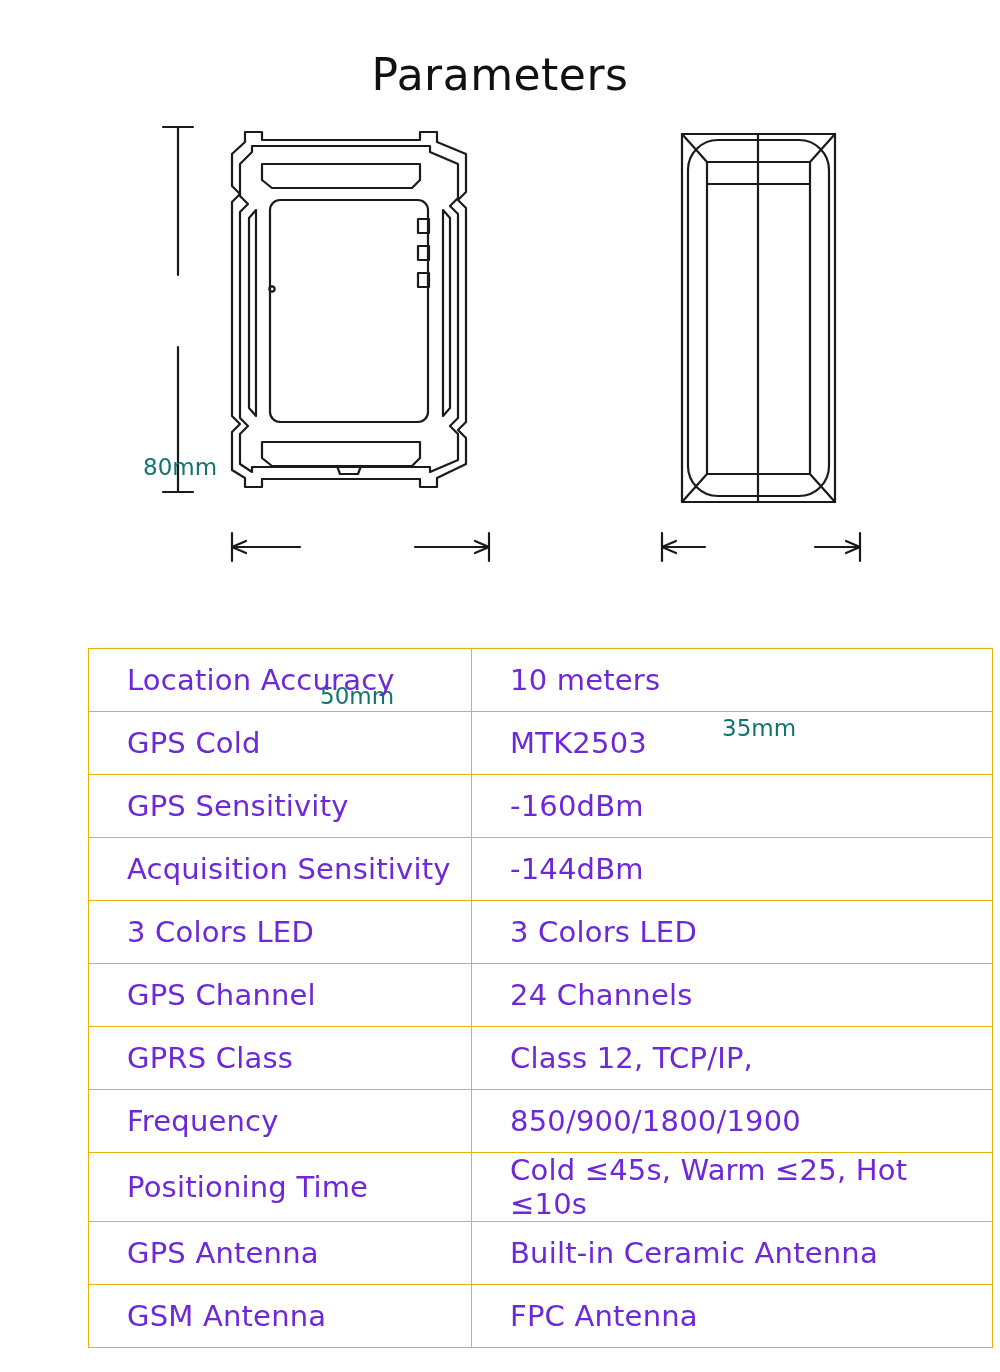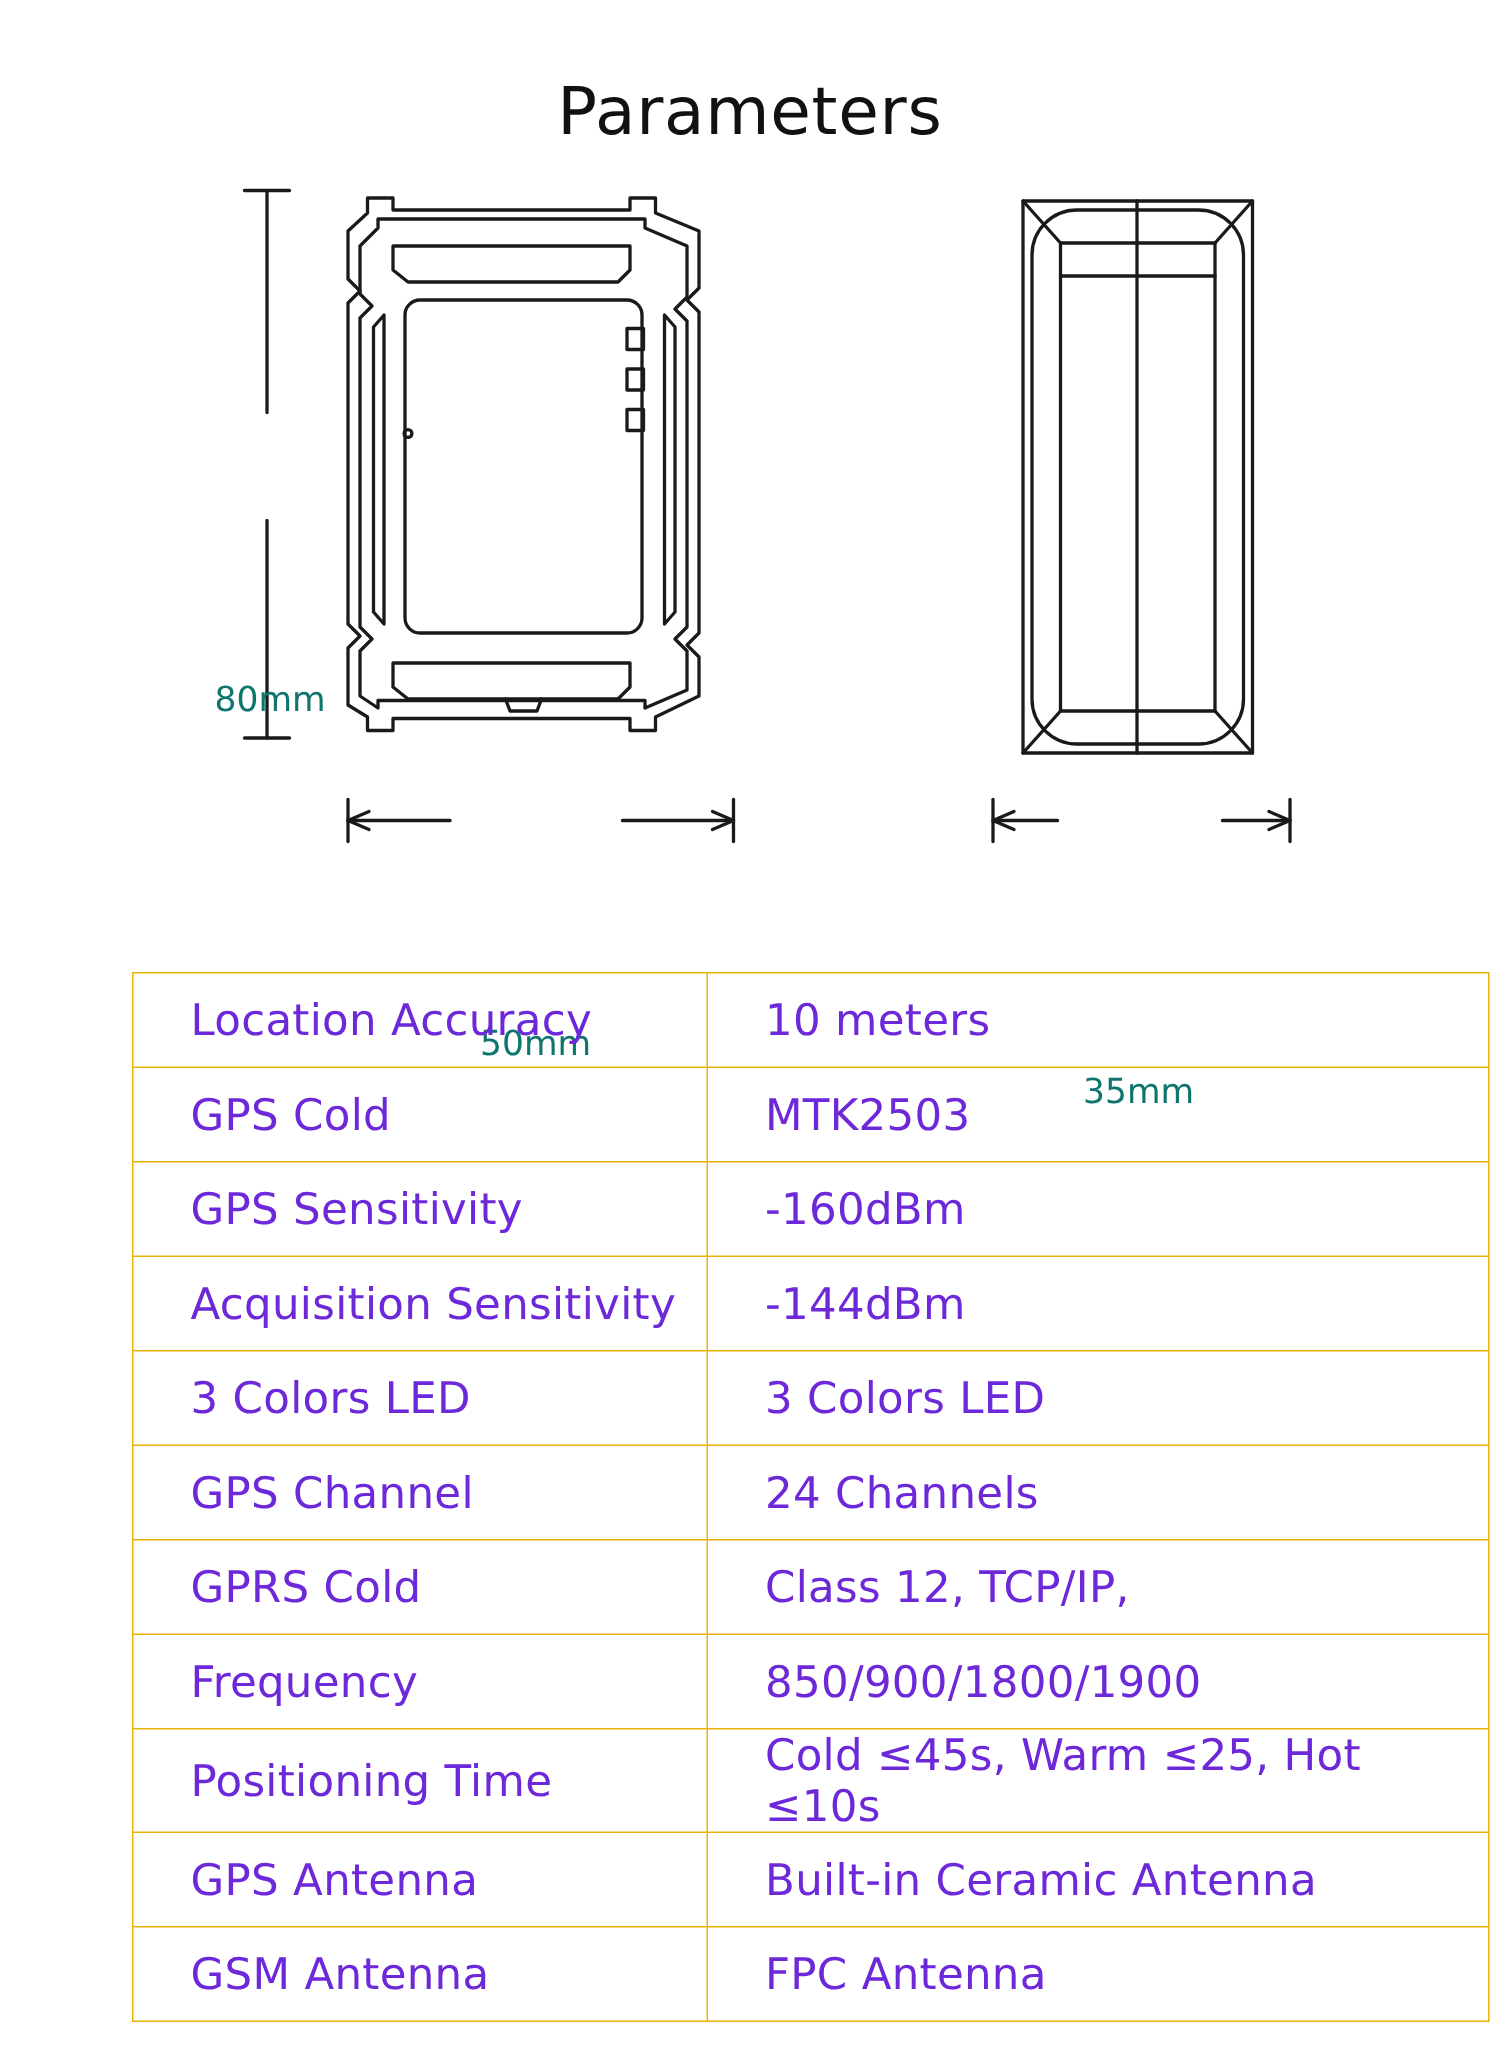--- a/index.html
+++ b/index.html
@@ -190,21 +190,21 @@
     </tr>
     <tr>
       <td class="label-cell">3 Colors LED</td>
       <td class="value-cell">3 Colors LED</td>
     </tr>
     <tr>
       <td class="label-cell">GPS Channel</td>
       <td class="value-cell">24 Channels</td>
     </tr>
     <tr>
-      <td class="label-cell">GPRS Cold</td>
+      <td class="label-cell">GPRS Class</td>
       <td class="value-cell">Class 12, TCP/IP,</td>
     </tr>
     <tr>
       <td class="label-cell">Frequency</td>
       <td class="value-cell">850/900/1800/1900</td>
     </tr>
     <tr>
       <td class="label-cell">Positioning Time</td>
       <td class="value-cell">Cold ≤45s, Warm ≤25, Hot ≤10s</td>
     </tr>

